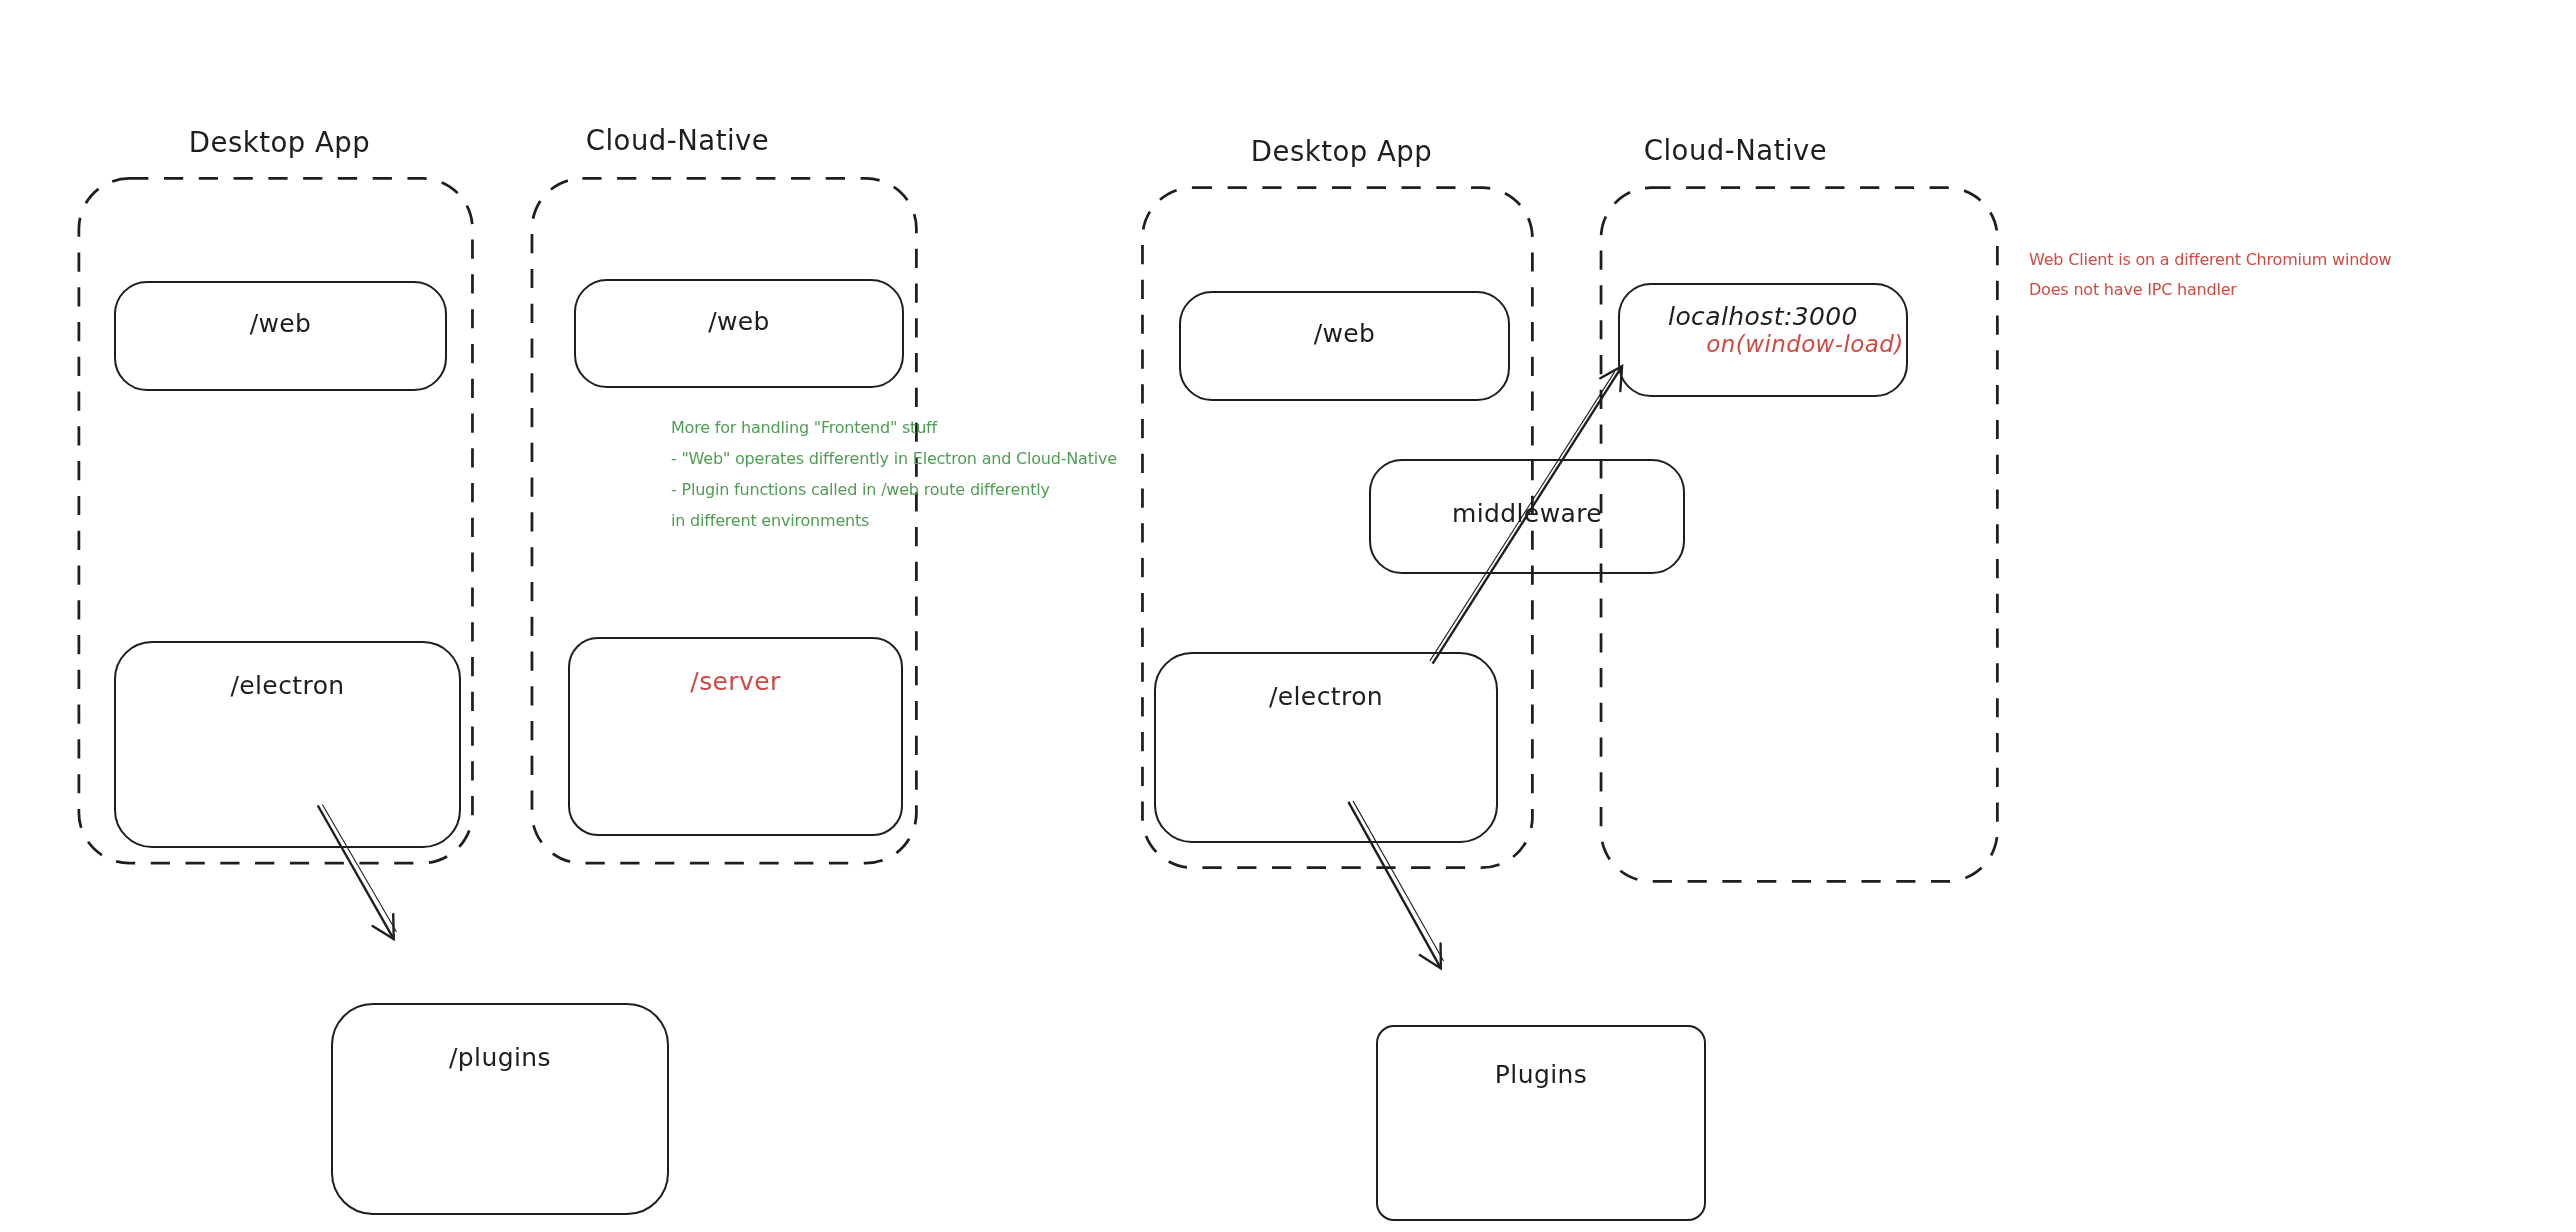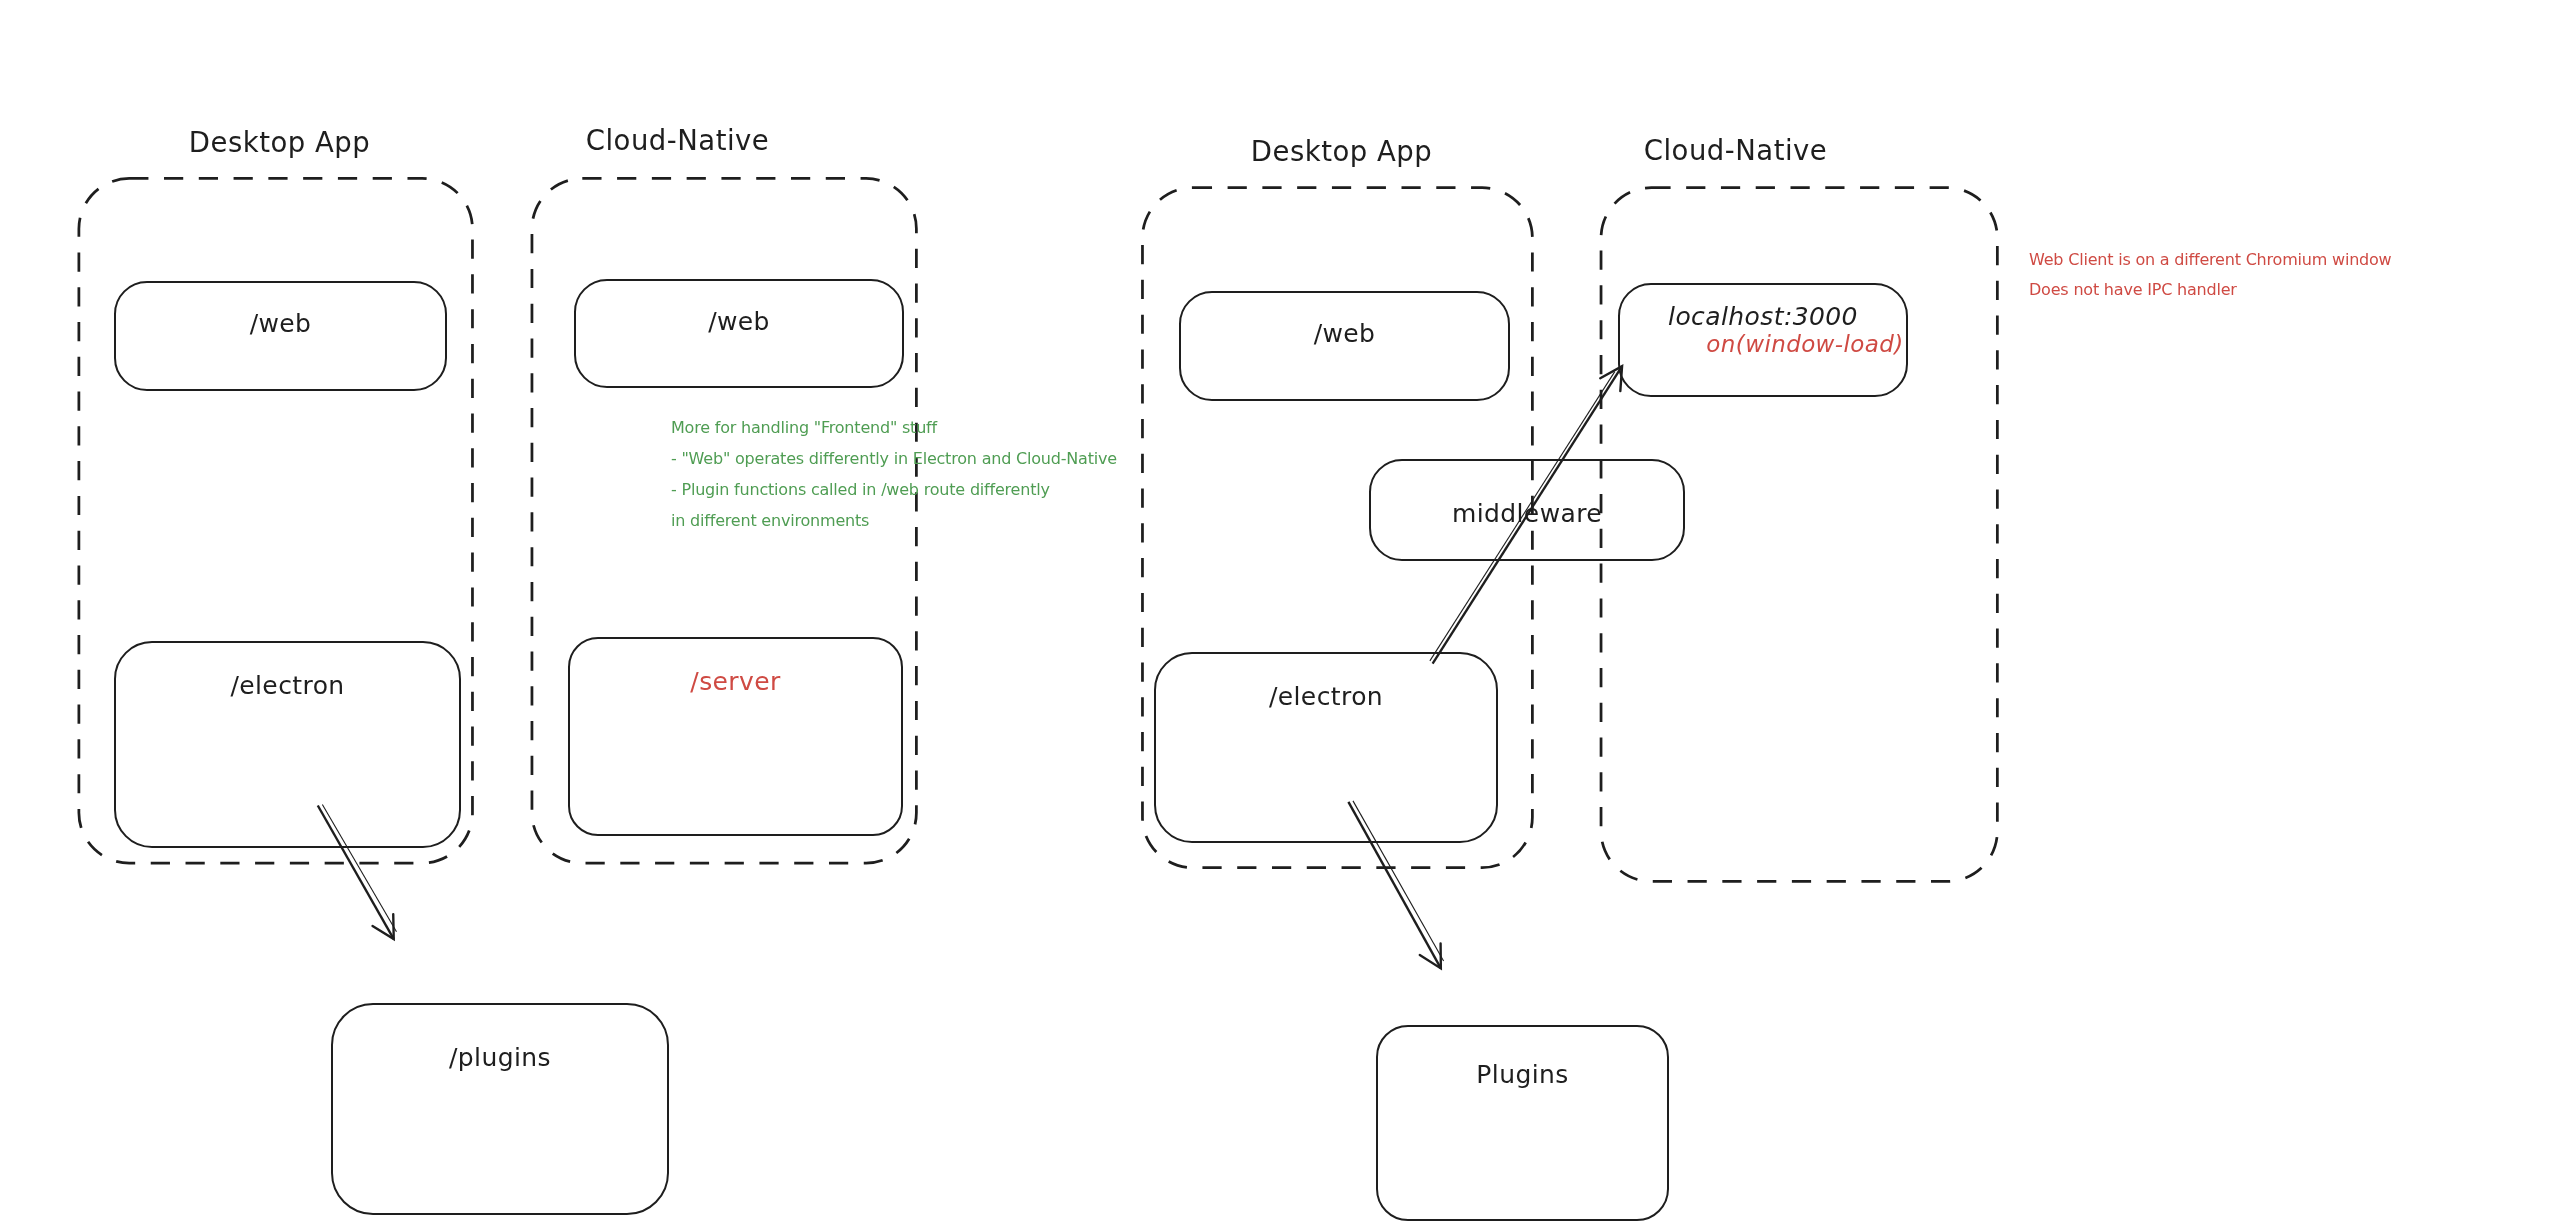--- a/index.html
+++ b/index.html
@@ -92,29 +92,29 @@
 
   <div class="box" style="left:1179px;top:246px;width:331px;height:110px;">
     <div class="box-label" style="top:26px;">/web</div>
   </div>
 
   <div class="box" style="left:1618px;top:238px;width:290px;height:114px;font-style:italic;">
     <div class="box-label" style="top:16.5px;">localhost:3000</div>
     <div class="box-label red" style="top:46px;transform:translateX(42px);font-size:23px;">on(window-load)</div>
   </div>
 
-  <div class="box" style="left:1369px;top:414px;width:316px;height:102px;">
+  <div class="box" style="left:1369px;top:414px;width:316px;height:115px;">
     <div class="box-label" style="top:38px;">middleware</div>
   </div>
 
   <div class="box" style="left:1154px;top:607px;width:344px;height:191px;border-radius:38px;">
     <div class="box-label" style="top:27.5px;">/electron</div>
   </div>
 
-  <div class="box" style="left:1376px;top:980px;width:293px;height:196px;border-radius:32px;padding-left:41px;">
+  <div class="box" style="left:1376px;top:980px;width:330px;height:196px;border-radius:18px;padding-left:41px;">
     <div class="box-label" style="top:33px;">Plugins</div>
   </div>
 
   <div class="note green" style="left:671px;top:412px;">
     <div>More for handling "Frontend" stuff</div>
     <div>- "Web" operates differently in Electron and Cloud-Native</div>
     <div>- Plugin functions called in /web route differently</div>
     <div>in different environments</div>
   </div>
 

